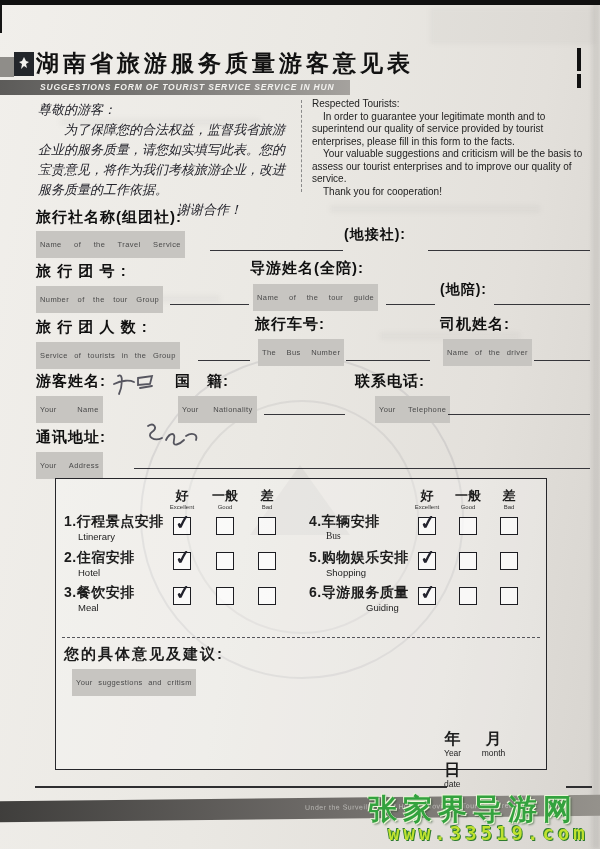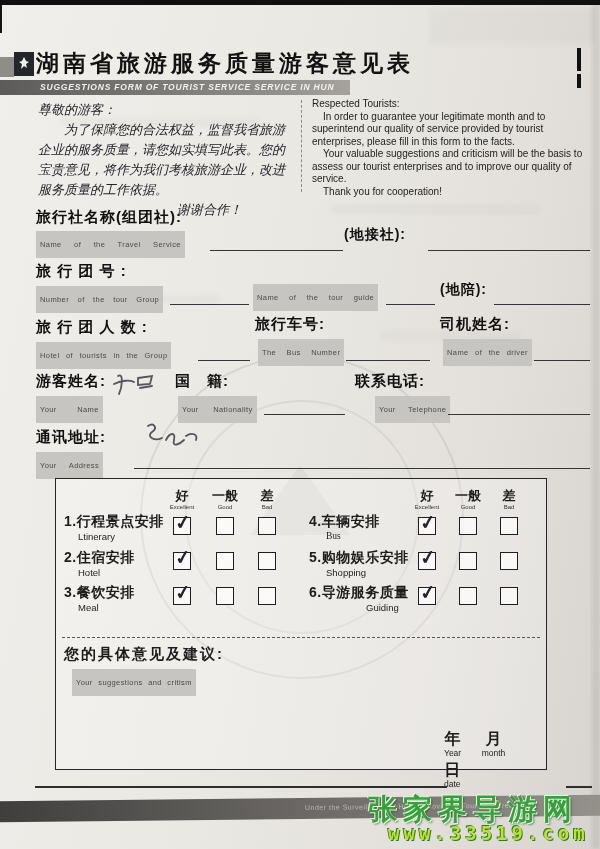--- a/index.html
+++ b/index.html
@@ -103,27 +103,28 @@
 
   <div class="abs cnlabel" style="left:36px;top:208px;">旅行社名称(组团社):</div>
   <div class="abs enlabel" style="left:36px;top:231px;word-spacing:10px;">Name of the Travel Service</div>
   <div class="abs blank" style="left:210px;top:250px;width:133px;"></div>
   <div class="abs cnlabel sm" style="left:344px;top:226px;">(地接社):</div>
   <div class="abs blank" style="left:428px;top:250px;width:162px;"></div>
 
   <div class="abs cnlabel" style="left:36px;top:262px;">旅 行 团 号 :</div>
   <div class="abs enlabel" style="left:36px;top:286px;word-spacing:6px;">Number of the tour Group</div>
   <div class="abs blank" style="left:170px;top:304px;width:79px;"></div>
+  <div class="abs cnlabel" style="left:250px;top:259px;">导游姓名(全陪):</div>
   <div class="abs enlabel" style="left:253px;top:284px;word-spacing:8px;">Name of the tour guide</div>
   <div class="abs blank" style="left:386px;top:304px;width:49px;"></div>
   <div class="abs cnlabel sm" style="left:440px;top:281px;">(地陪):</div>
   <div class="abs blank" style="left:494px;top:304px;width:96px;"></div>
 
   <div class="abs cnlabel" style="left:36px;top:318px;">旅 行 团 人 数 :</div>
-  <div class="abs enlabel" style="left:36px;top:342px;word-spacing:4px;">Hotel of tourists in the Group</div>
+  <div class="abs enlabel" style="left:36px;top:342px;word-spacing:4px;">Service of tourists in the Group</div>
   <div class="abs blank" style="left:198px;top:360px;width:52px;"></div>
   <div class="abs cnlabel" style="left:255px;top:315px;">旅行车号:</div>
   <div class="abs enlabel" style="left:258px;top:339px;word-spacing:8px;">The Bus Number</div>
   <div class="abs blank" style="left:346px;top:360px;width:84px;"></div>
   <div class="abs cnlabel" style="left:440px;top:315px;">司机姓名:</div>
   <div class="abs enlabel" style="left:443px;top:339px;word-spacing:4px;">Name of the driver</div>
   <div class="abs blank" style="left:534px;top:360px;width:56px;"></div>
 
   <div class="abs cnlabel" style="left:36px;top:372px;">游客姓名:</div>
   <div class="abs enlabel" style="left:36px;top:396px;word-spacing:18px;text-align:center;">Your Name</div>

